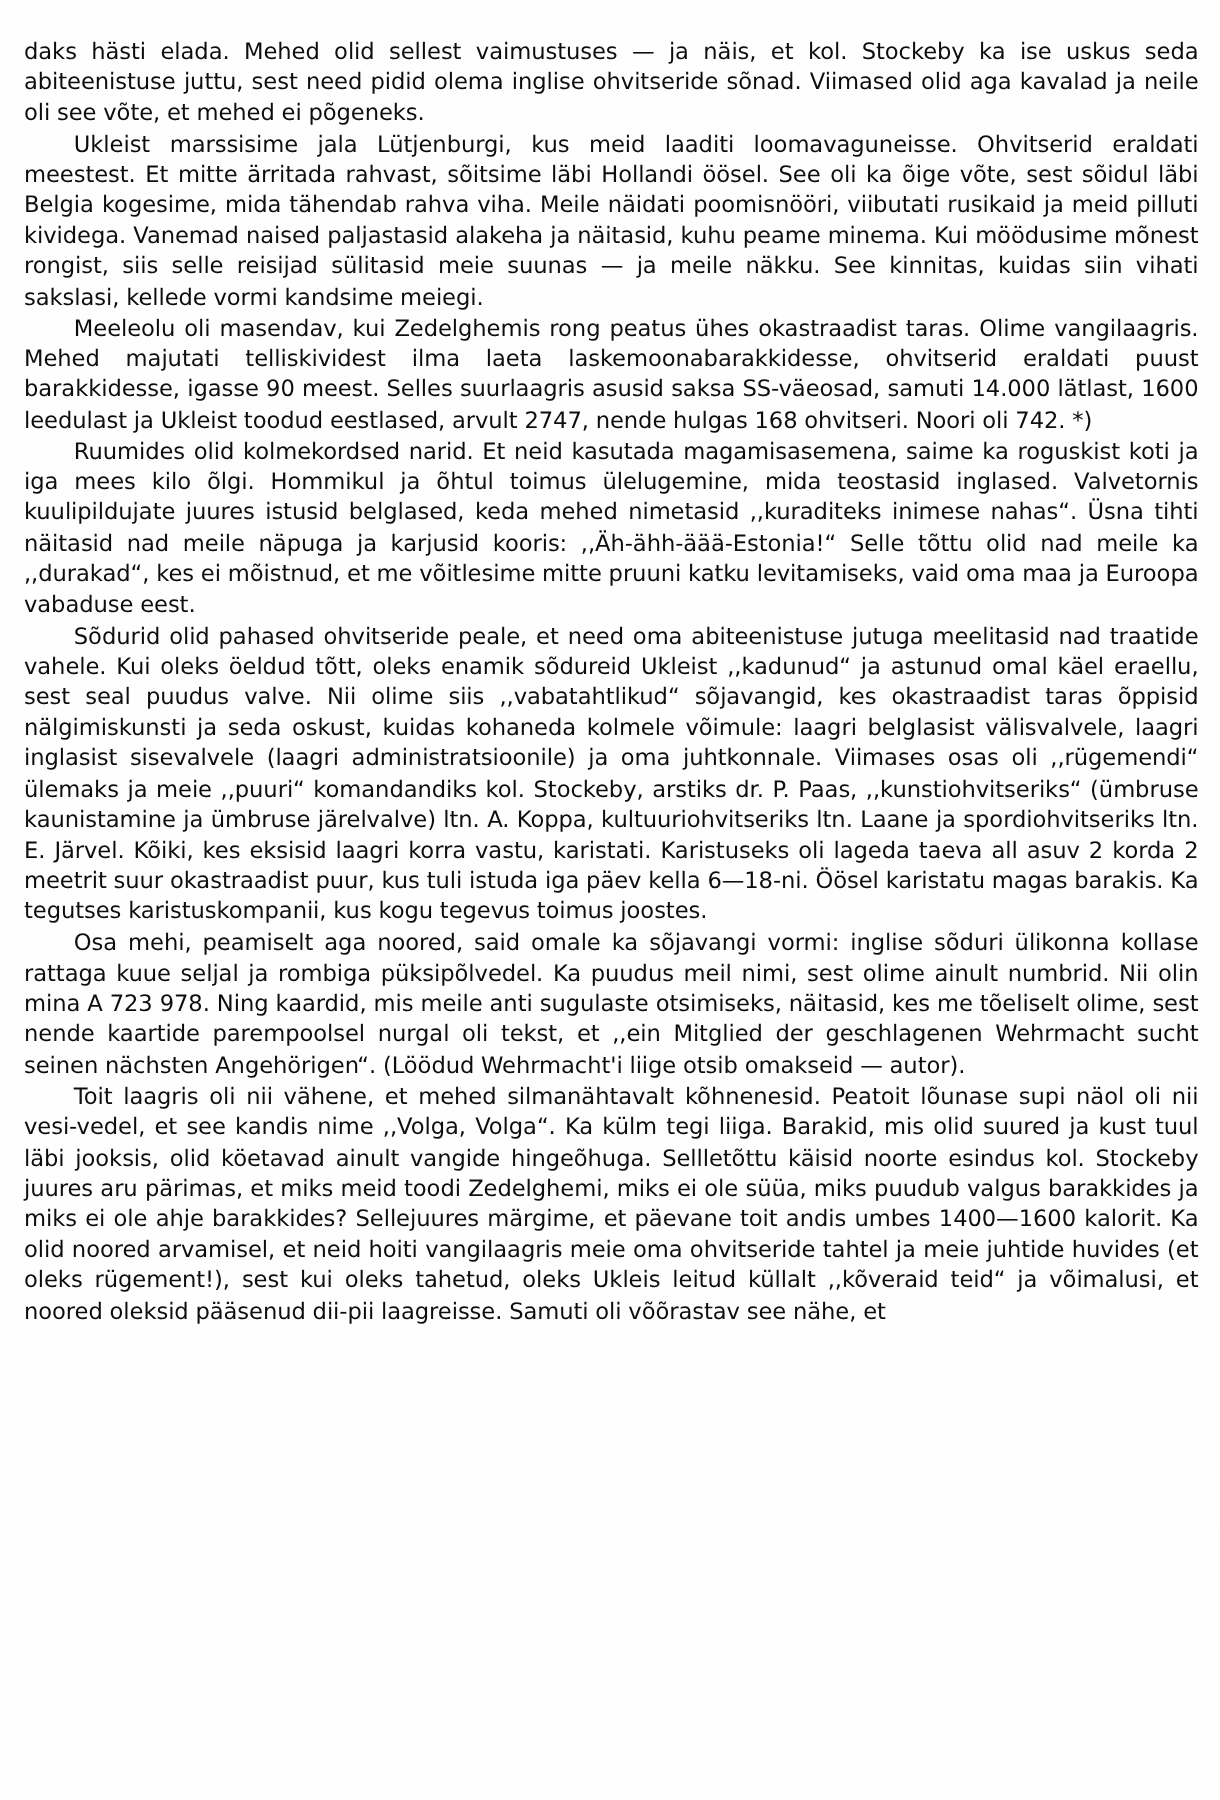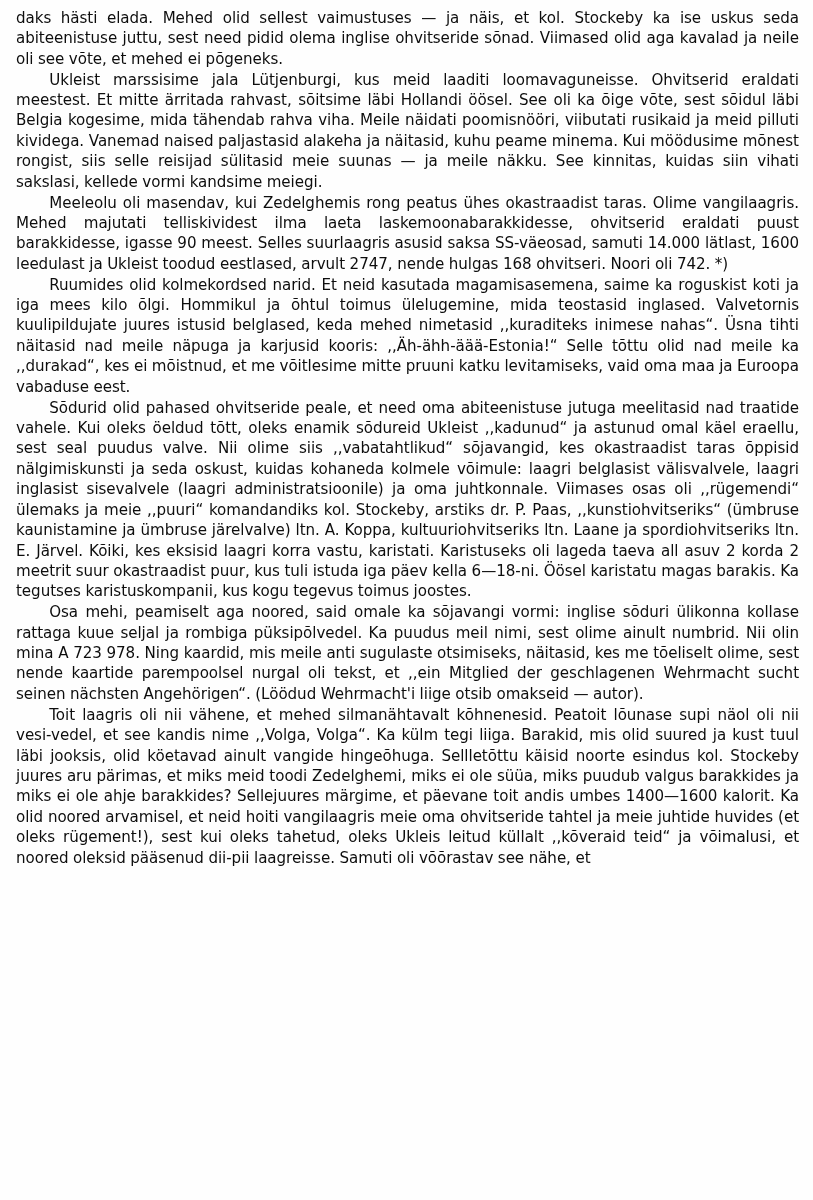--- a/index.html
+++ b/index.html
@@ -10,21 +10,21 @@
   body {
     width: 813px;
     height: 1200px;
     font-family: "DejaVu Sans", sans-serif;
     color: #0d0d0d;
   }
   .page {
     box-sizing: border-box;
     width: 813px;
     height: 1200px;
-    padding: 8px 14px 10px 16px;
+    padding: 24px 14px 10px 16px;
     background: #fefefe;
     overflow: hidden;
   }
   .doc-body {
     font-size: 15.1px;
     line-height: 1.355;
     text-align: justify;
     text-justify: inter-word;
     letter-spacing: -0.05px;
     word-spacing: -0.2px;

